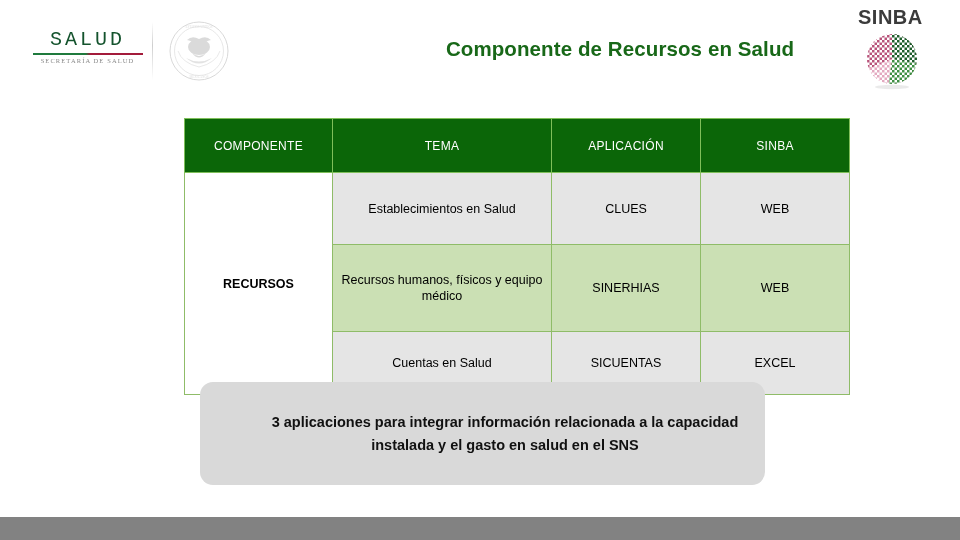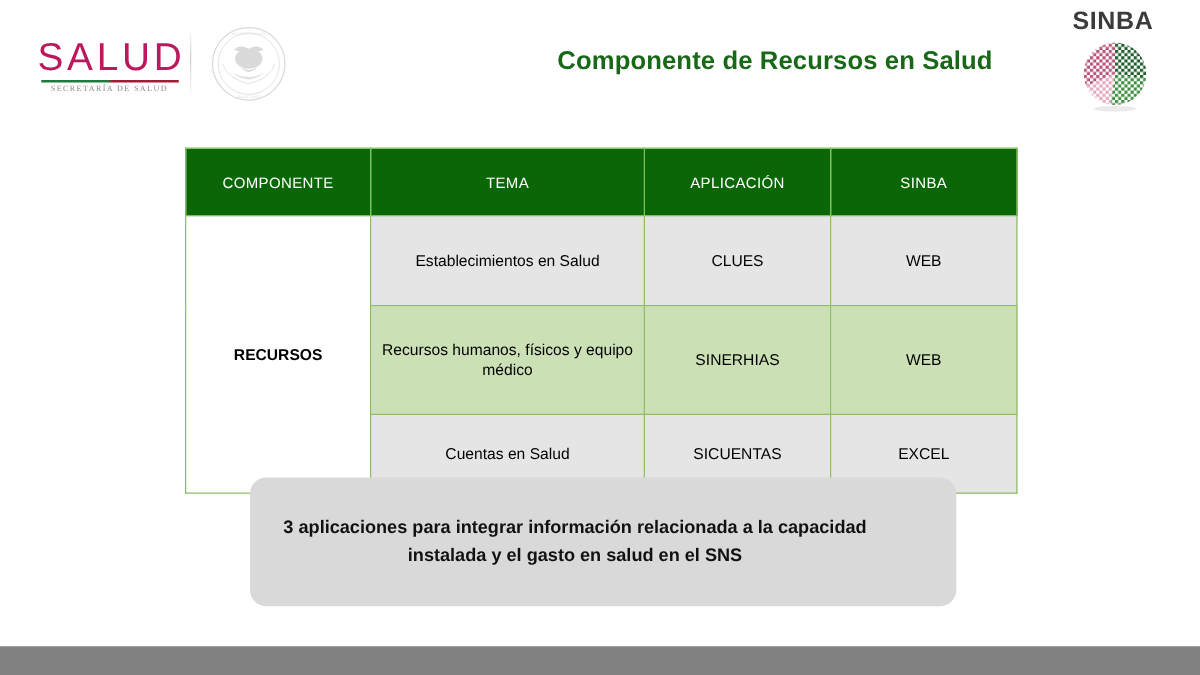--- a/index.html
+++ b/index.html
@@ -25,24 +25,24 @@
 
   
   .salud-logo {
     position: absolute;
     left: 30px;
     top: 30px;
     width: 115px;
     text-align: center;
   }
   .salud-word {
-    font-family: Liberation Sans, sans-serif;
-    font-size: 31px;
+    font-family: Liberation Mono, monospace;
+    font-size: 20px;
     letter-spacing: 3px;
-    color: #be185d;
+    color: #14532d;
     line-height: 1;
   }
   .salud-rule {
     width: 110px;
     height: 2px;
     margin: 3px auto 2px auto;
     background: linear-gradient(to right, #1f7a3d 0%, #1f7a3d 48%, #a31b3b 52%, #a31b3b 100%);
   }
   .salud-sub {
     font-family: "Liberation Serif", serif;
@@ -124,20 +124,21 @@
   .table-wrap {
     position: absolute;
     left: 148px;
     top: 118px;
     width: 665px;
   }
   table.grid {
     width: 665px;
     border-collapse: collapse;
     table-layout: fixed;
+    margin-left: 36px;
   }
   table.grid td {
     border: 1px solid #8fbc68;
     text-align: center;
     vertical-align: middle;
     font-size: 12.5px;
     color: #000000;
     padding: 4px 6px;
     line-height: 16px;
   }
@@ -173,21 +174,21 @@
   .callout {
     position: absolute;
     left: 200px;
     top: 382px;
     width: 565px;
     height: 103px;
     background: #d9d9d9;
     border-radius: 13px;
     display: flex;
     align-items: center;
-    justify-content: flex-start;
+    justify-content: flex-end;
   }
   .callout-text {
     width: 520px;
     text-align: center;
     font-size: 14.5px;
     font-weight: bold;
     color: #111111;
     line-height: 23px;
   }
 

